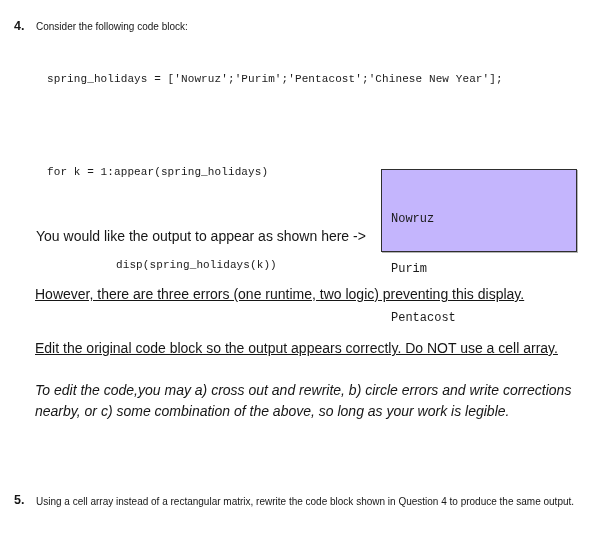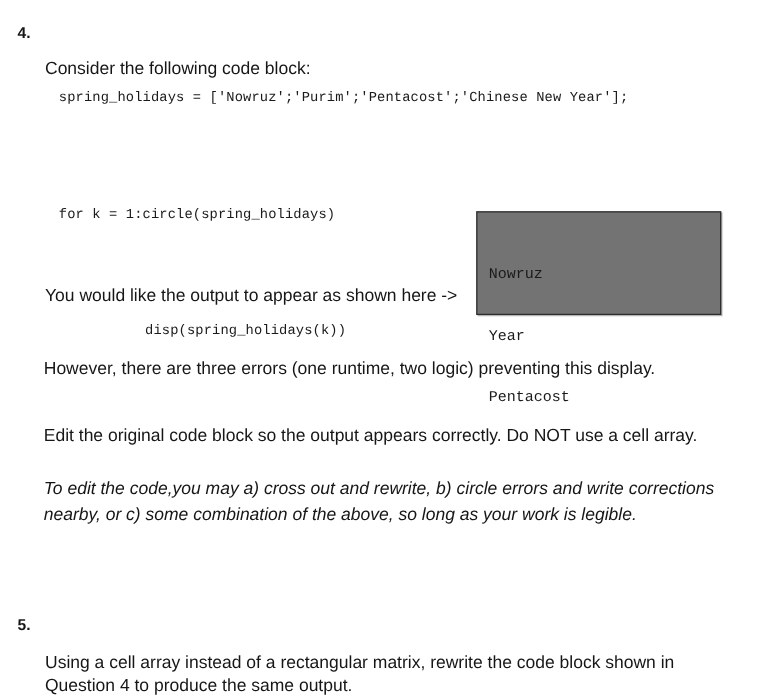--- a/index.html
+++ b/index.html
@@ -31,23 +31,22 @@
   .q-num {
     width: 22px;
     flex: 0 0 22px;
     font-size: 12.5px;
     line-height: 17px;
     font-weight: 700;
     color: #161616;
   }
   .q-body {
     flex: 1 1 auto;
-    font-size: 14px;
+    font-size: 10px;
     line-height: 17px;
-    margin-top: 28px;
   }
 
   #question-4 {
     left: 14px;
     top: 18px;
     width: 580px;
   }
   #question-5 {
     left: 14px;
     top: 492px;
@@ -86,44 +85,46 @@
   }
   #caption-line {
     left: 36px;
     top: 226px;
     width: 340px;
   }
   #errors-note {
     left: 35px;
     top: 284px;
     width: 545px;
+    text-decoration: underline;
   }
   #edit-instruction {
     left: 35px;
     top: 338px;
     width: 545px;
+    text-decoration: underline;
   }
   #edit-methods {
     left: 35px;
     top: 380px;
     width: 548px;
     font-style: italic;
     line-height: 21px;
   }
 
   
   #output-box {
     position: absolute;
     left: 381px;
     top: 169px;
     width: 196px;
     height: 83px;
     border: 1px solid #2e2e2e;
     box-sizing: border-box;
-    background: #737373;
+    background: #c4b5fd;
     box-shadow: 1px 1px 0 0 rgba(120,120,120,0.55);
   }
   .output-lines {
     padding: 8px 0 0 9px;
     font-family: "Liberation Mono", "DejaVu Sans Mono", monospace;
     font-size: 12px;
     line-height: 16.5px;
     color: #1a1a1a;
     white-space: pre;
   }
@@ -135,30 +136,30 @@
 <div class="page">
 
   <div class="question" id="question-4">
     <div class="q-num">4.</div>
     <div class="q-body">Consider the following code block:</div>
   </div>
 
   <div class="code-block">
     <div class="code-line lvl1">spring_holidays = ['Nowruz';'Purim';'Pentacost';'Chinese New Year'];</div>
     <div class="code-line spacer"></div>
-    <div class="code-line lvl1">for k = 1:circle(spring_holidays)</div>
+    <div class="code-line lvl1">for k = 1:appear(spring_holidays)</div>
     <div class="code-line spacer"></div>
     <div class="code-line lvl2">disp(spring_holidays(k))</div>
     <div class="code-line spacer"></div>
   </div>
 
   <div id="output-box">
     <div class="output-lines">
       <div class="output-line">Nowruz</div>
-      <div class="output-line">Year</div>
+      <div class="output-line">Purim</div>
       <div class="output-line">Pentacost</div>
     </div>
   </div>
 
   <div class="para" id="caption-line">You would like the output to appear as shown here -&gt;</div>
 
   <div class="para" id="errors-note">However, there are three errors (one runtime, two logic) preventing this display.</div>
 
   <div class="para" id="edit-instruction">Edit the original code block so the output appears correctly.  Do NOT use a cell array.</div>
 

